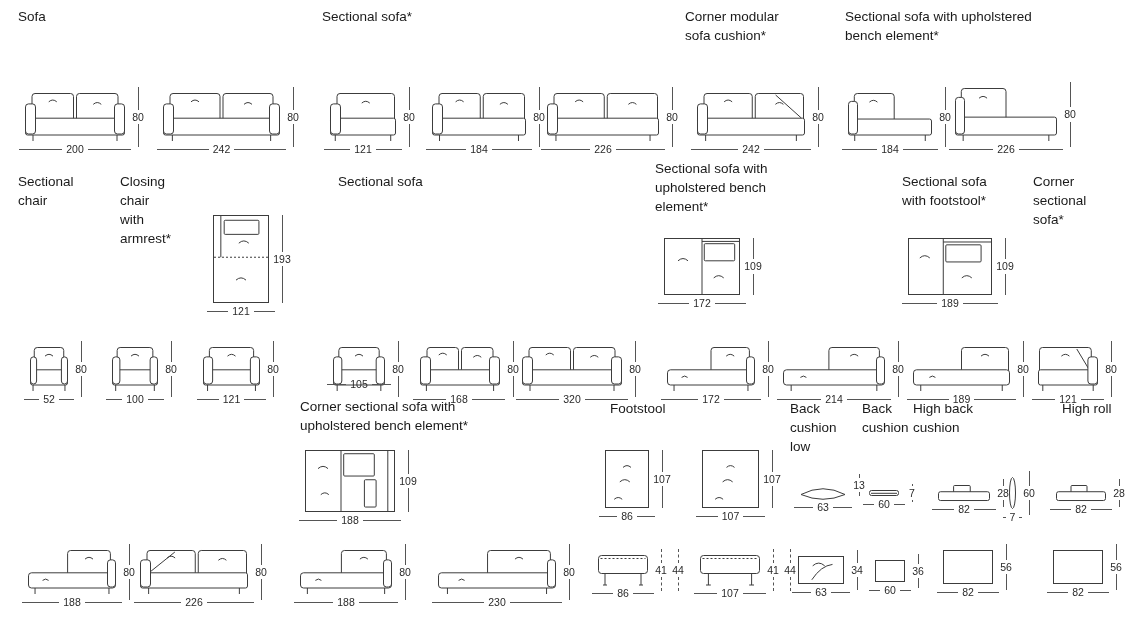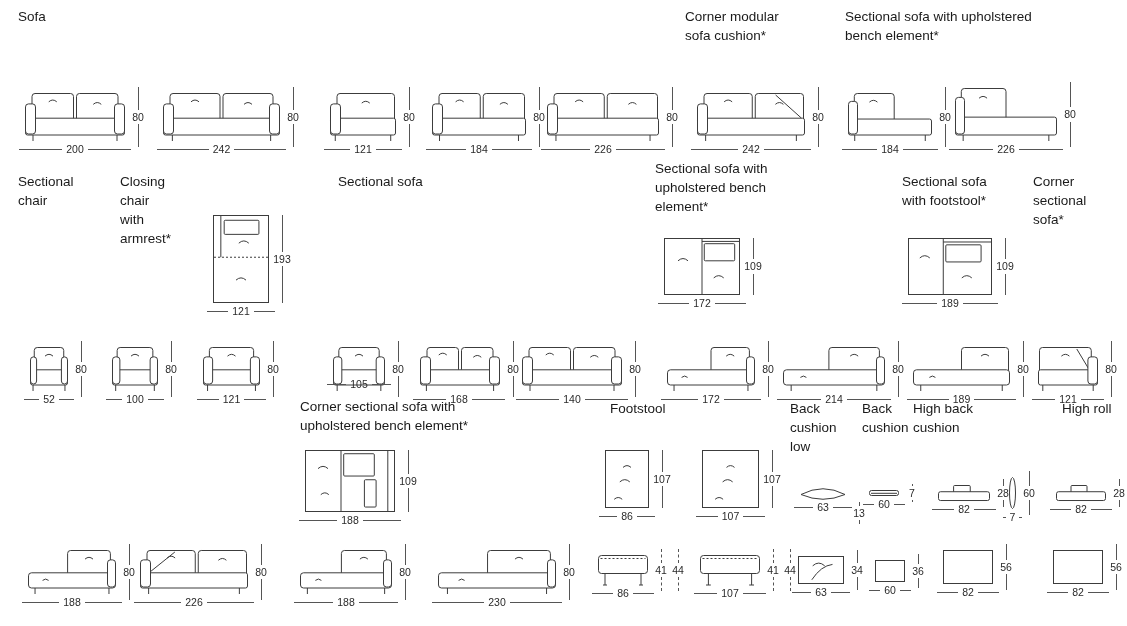--- a/index.html
+++ b/index.html
@@ -14,20 +14,21 @@
   .vdim{position:absolute;display:flex;flex-direction:column;align-items:center;font-size:10.5px;color:#2a2a2a;width:20px;}
   .vdim .l{flex:1;width:0;border-left:1px solid #555;}
   .vdim.dash .l{border-left:1px dashed #555;}
   .vdim .t{padding:2px 0;line-height:1;}
 </style>
 </head>
 <body>
 
 <div id="canvas">
     <div class="header" style="left: 18px; top: 8px; width: 120px;">Sofa</div>
+    <div class="header" style="left: 322px; top: 8px; width: 170px;">Sectional sofa*</div>
     <div class="header" style="left: 685px; top: 8px; width: 145px;">Corner modular
 sofa cushion*</div>
     <div class="header" style="left: 845px; top: 8px; width: 235px;">Sectional sofa with upholstered
 bench element*</div>
     <div class="header" style="left: 18px; top: 173px; width: 80px;">Sectional
 chair</div>
     <div class="header" style="left: 120px; top: 173px; width: 72px;">Closing
 chair
 with
 armrest*</div>
@@ -399,21 +400,21 @@
         <path d="M 68.25 10.26 q 4 -3.6 8 0" fill="none" stroke="#3c3c3c" stroke-width="1"></path>
         <rect x="0.5" y="22.8" width="99" height="15.2" rx="2" fill="#fff" stroke="#3c3c3c" stroke-width="1"></rect>
         <rect x="0.5" y="9.88" width="10" height="27.12" rx="3" fill="#fff" stroke="#3c3c3c" stroke-width="1"></rect>
         <rect x="89.5" y="9.88" width="10" height="27.12" rx="3" fill="#fff" stroke="#3c3c3c" stroke-width="1"></rect>
         <line x1="8" y1="38" x2="8" y2="44" stroke="#3c3c3c" stroke-width="1"></line>
         <line x1="92" y1="38" x2="92" y2="44" stroke="#3c3c3c" stroke-width="1"></line>
       </svg>
     </div>
     <div class="hdim" style="left: 516px; top: 394px; width: 112px;">
       <span class="l"></span>
-      <span class="t">140</span>
+      <span class="t">320</span>
       <span class="l"></span>
     </div>
     <div class="vdim" style="left: 625px; top: 341px; height: 56px;">
       <span class="l"></span>
       <span class="t">80</span>
       <span class="l"></span>
     </div>
     <div class="item" style="left: 667px; top: 347px;">
       <svg width="88" height="44" viewBox="0 0 88 44">
         <rect x="44" y="0.5" width="38.400000000000006" height="26.8" rx="3" fill="#fff" stroke="#3c3c3c" stroke-width="1"></rect>
@@ -557,21 +558,21 @@
     <div class="item" style="left: 800px; top: 489px;">
       <svg width="46" height="10" viewBox="0 0 46 10">
         <path d="M1 5.5 Q 23 -6 45 5.5 Q 23 15 1 5.5 Z" fill="#fff" stroke="#3c3c3c"></path>
       </svg>
     </div>
     <div class="hdim" style="left: 794px; top: 502px; width: 58px;">
       <span class="l"></span>
       <span class="t">63</span>
       <span class="l"></span>
     </div>
-    <div class="vdim" style="left: 849px; top: 502px; height: 22px;">
+    <div class="vdim" style="left: 849px; top: 474px; height: 22px;">
       <span class="l"></span>
       <span class="t">13</span>
       <span class="l"></span>
     </div>
     <div class="item" style="left: 869px; top: 490px;">
       <svg width="30" height="6" viewBox="0 0 30 6">
         <rect x="0.5" y="0.5" width="29" height="5" rx="2" fill="none" stroke="#3c3c3c" stroke-width="1"></rect>
         <line x1="2" y1="3.3000000000000003" x2="28" y2="3.3000000000000003" stroke="#3c3c3c" stroke-width="1"></line>
       </svg>
     </div>

